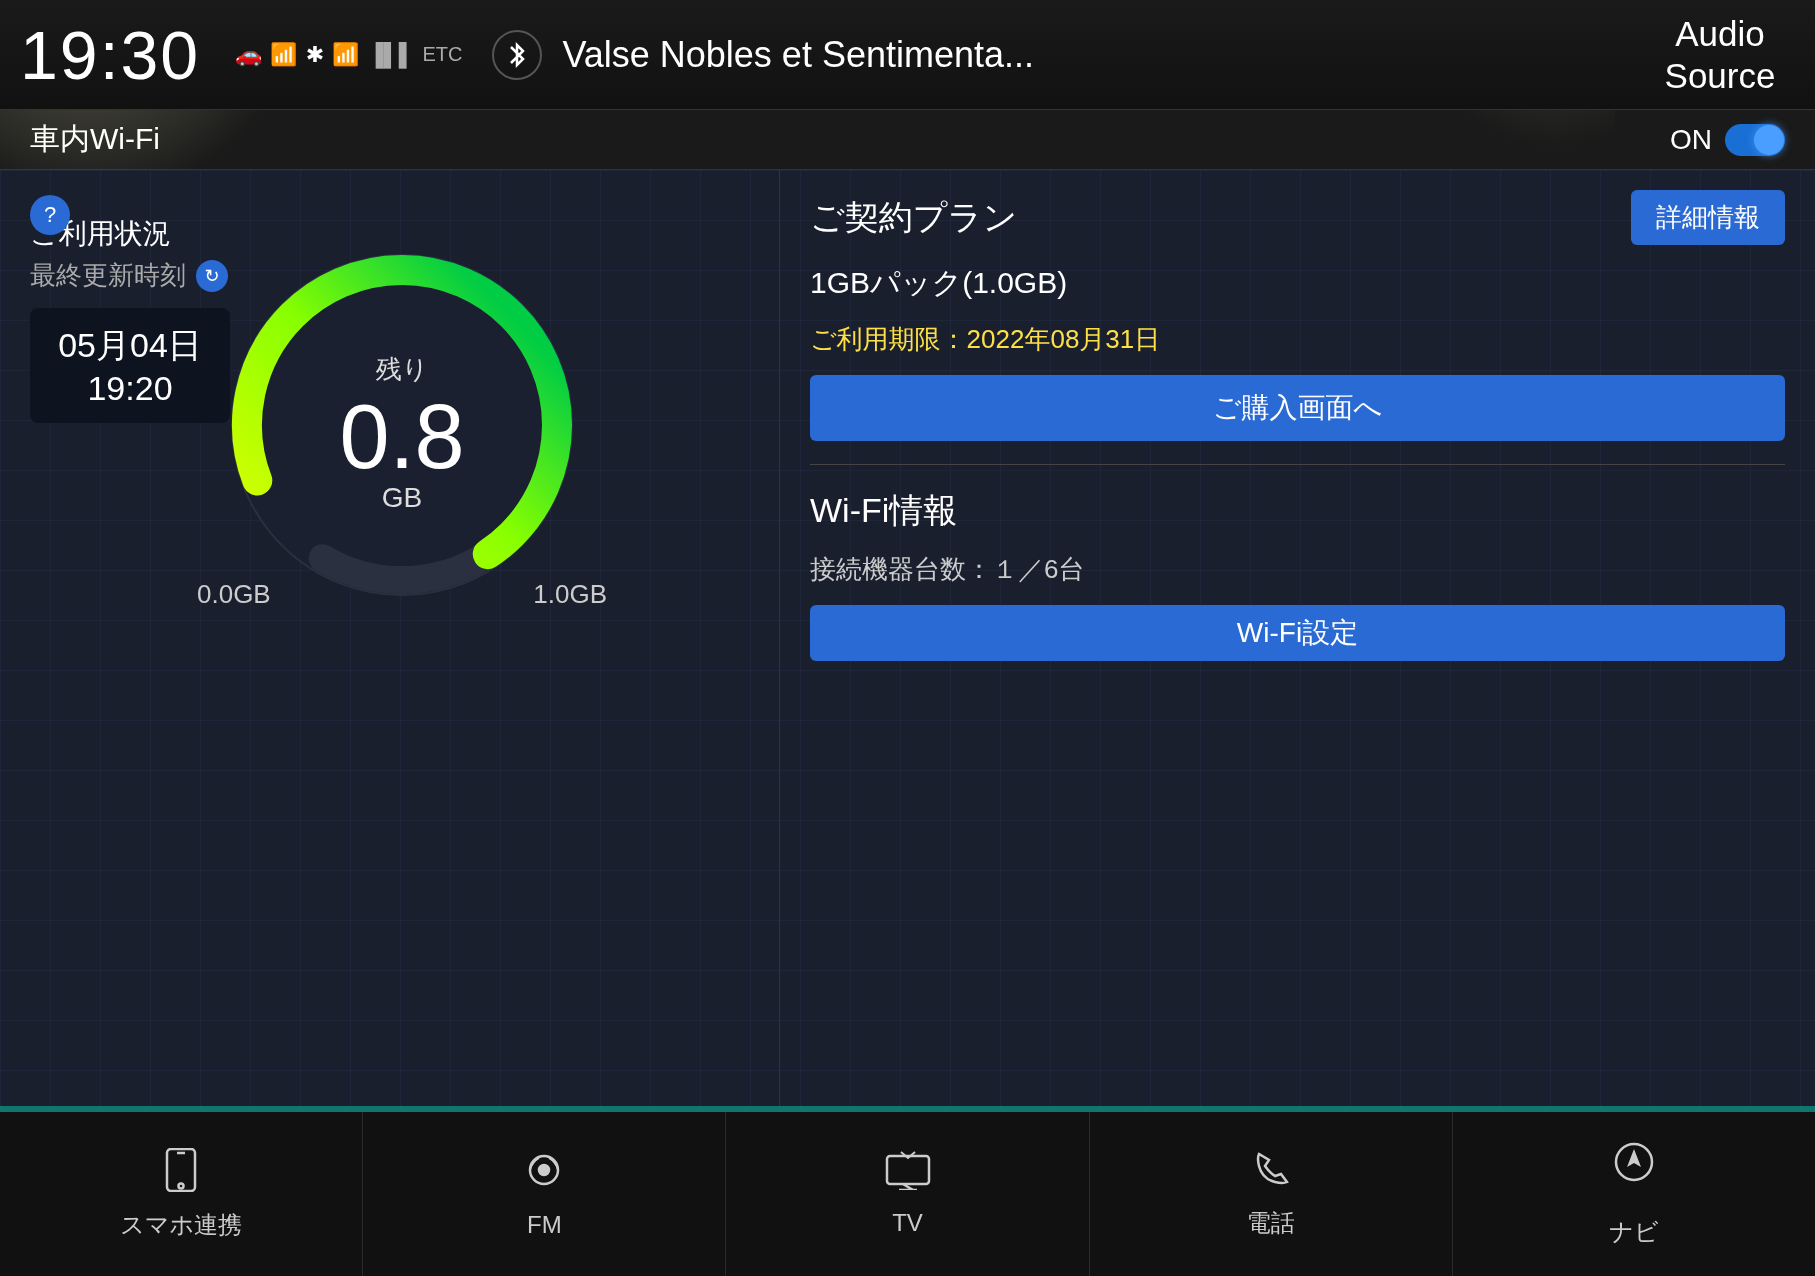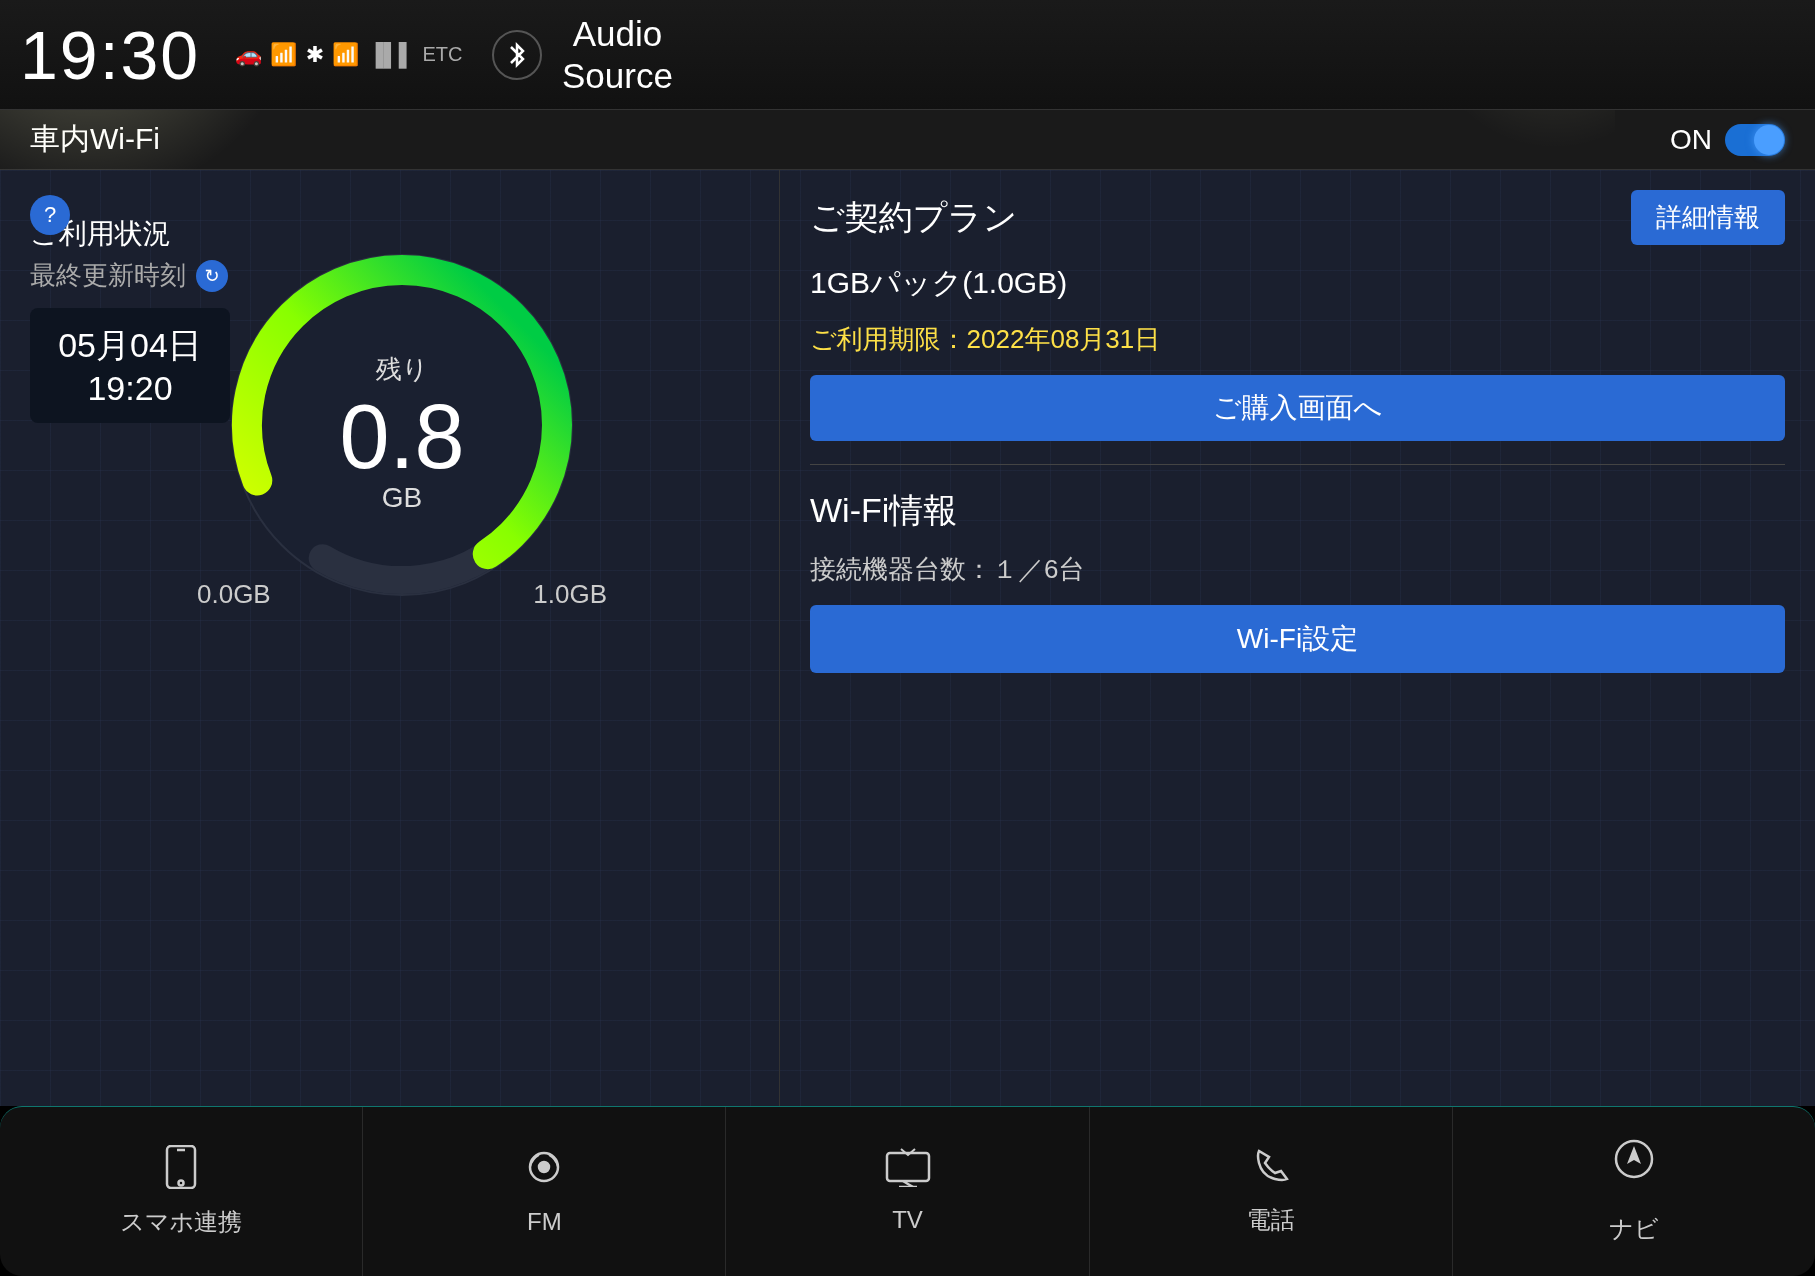--- a/index.html
+++ b/index.html
@@ -349,37 +349,36 @@
 
     .connected-devices {
       font-size: 26px;
       color: #ccc;
     }
 
     .wifi-settings-btn {
       background: #2a6ad4;
       color: #fff;
       font-size: 28px;
-      padding: 15px;
+      padding: 9px;
       border-radius: 6px;
       text-align: center;
       cursor: pointer;
       border: none;
       width: 100%;
     }
 
     
     .bottom-nav {
       width: 100%;
       height: 170px;
       background: #111;
       display: flex;
       align-items: flex-start;
-      border-top: 1px solid #0f766e;
-      border-radius: 22px;
+      border-top: 6px solid #0f766e;
     }
 
     .nav-item {
       flex: 1;
       display: flex;
       flex-direction: column;
       align-items: center;
       justify-content: center;
       gap: 8px;
       height: 100%;
@@ -439,20 +438,21 @@
     <span style="font-size:22px;">▐▌▌</span>
     <span style="font-size:20px; color:#aaa;">ETC</span>
   </div>
 
   <div class="bluetooth-icon">
     <svg width="24" height="28" viewBox="0 0 24 28" fill="white">
       <polyline points="6,6 18,18 12,24 12,4 18,10 6,22" fill="none" stroke="white" stroke-width="2.5"></polyline>
     </svg>
   </div>
 
+  <div class="now-playing">Valse Nobles et Sentimenta...</div>
 
   <div class="audio-source-btn">
     <span style="white-space:pre-line; font-size:35px; color:#fff;">Audio
 Source</span>
   </div>
 </div>
 
 <div class="wifi-header">
   <div class="wifi-title">車内Wi-Fi</div>
   <div class="toggle-row">

